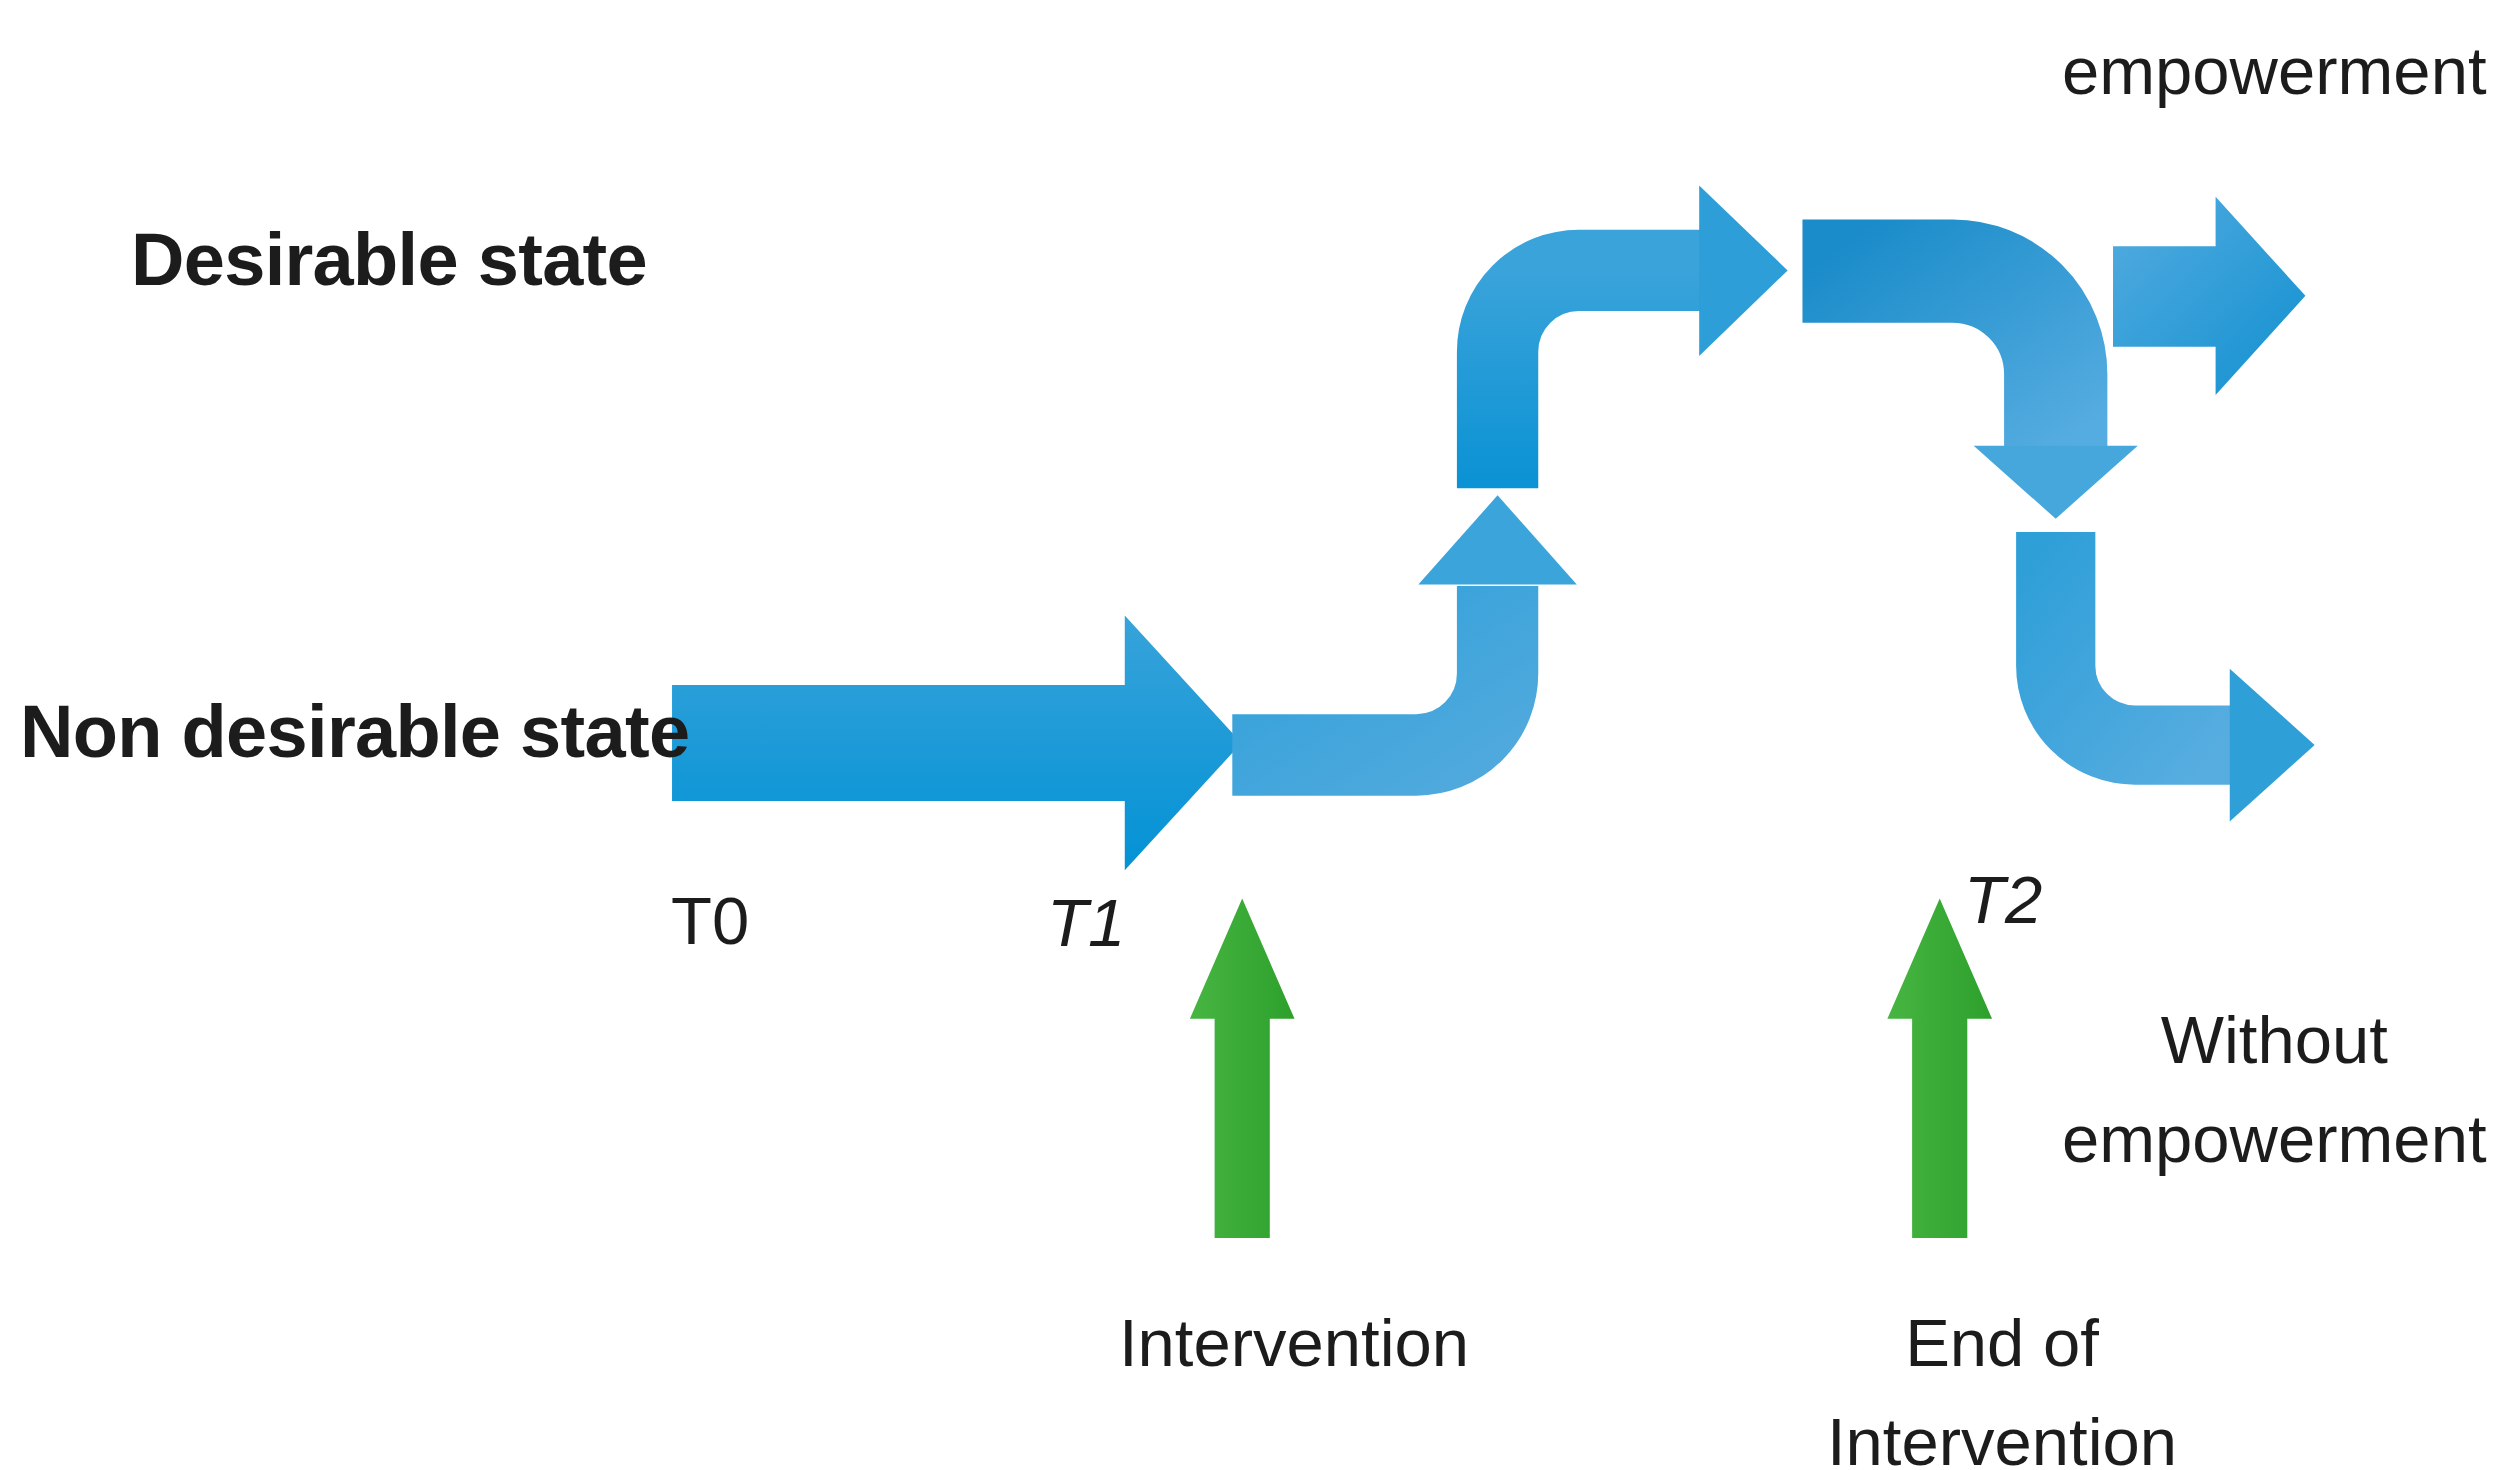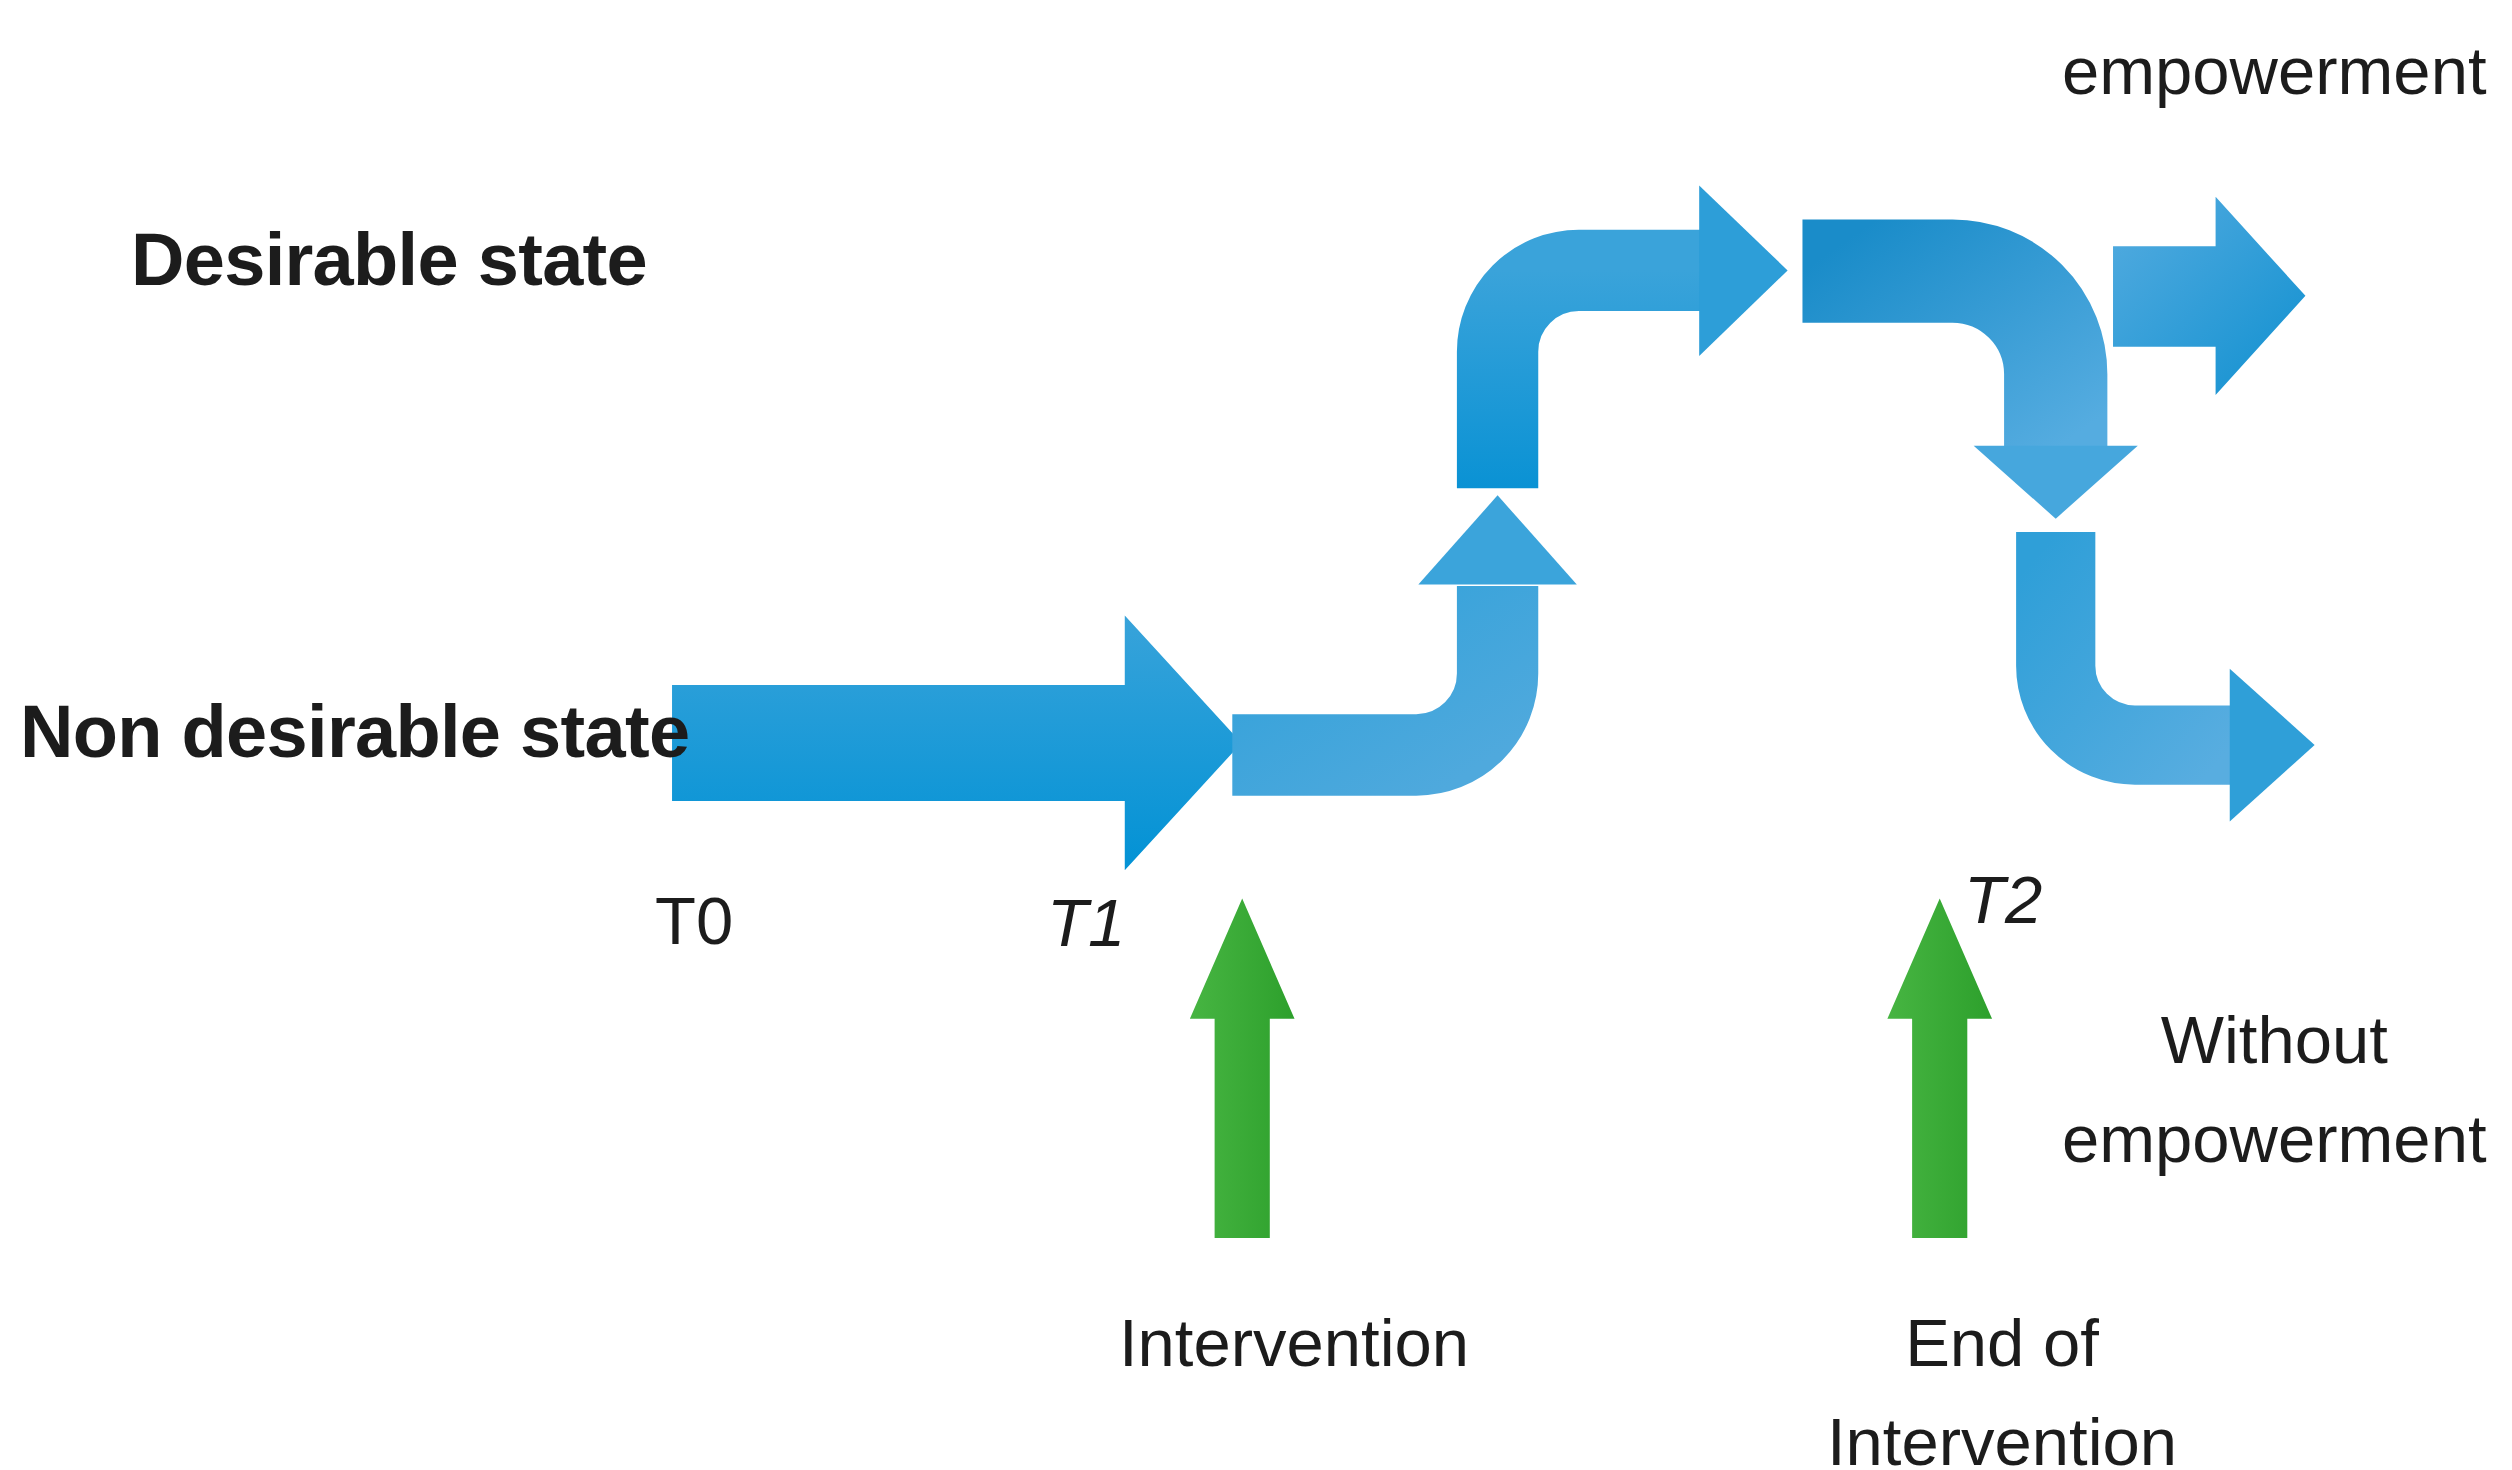--- a/index.html
+++ b/index.html
@@ -95,21 +95,21 @@
 
     <polygon fill="url(#gradGreen)" points="1717,1750 1717,1440 1682,1440 1756,1270 1830,1440 1795,1440 1795,1750"></polygon>
 
     <polygon fill="url(#gradGreen)" points="2703,1750 2703,1440 2668,1440 2742,1270 2816,1440 2781,1440 2781,1750"></polygon>
   </svg>
 
   <div class="lbl bold" style="left:99px; top:211px;margin-left:32px;">Desirable state</div>
 
   <div class="lbl bold" style="left:20px; top:683px;">Non desirable state</div>
 
-  <div class="lbl plain" style="left:655px; top:877px;text-align:center;">T0</div>
+  <div class="lbl plain" style="left:671px; top:877px;text-align:center;">T0</div>
 
   <div class="lbl plain" style="left:1047px; top:879px;font-style:italic;">T1</div>
 
   <div class="lbl plain" style="left:1964px; top:856px;font-style:italic;">T2</div>
 
   <div class="lbl plain two-line" style="left:2062px; top:21px;">
     <div>empowerment</div>
   </div>
 
   <div class="lbl plain two-line" style="left:2062px; top:990px;text-align:center;">

